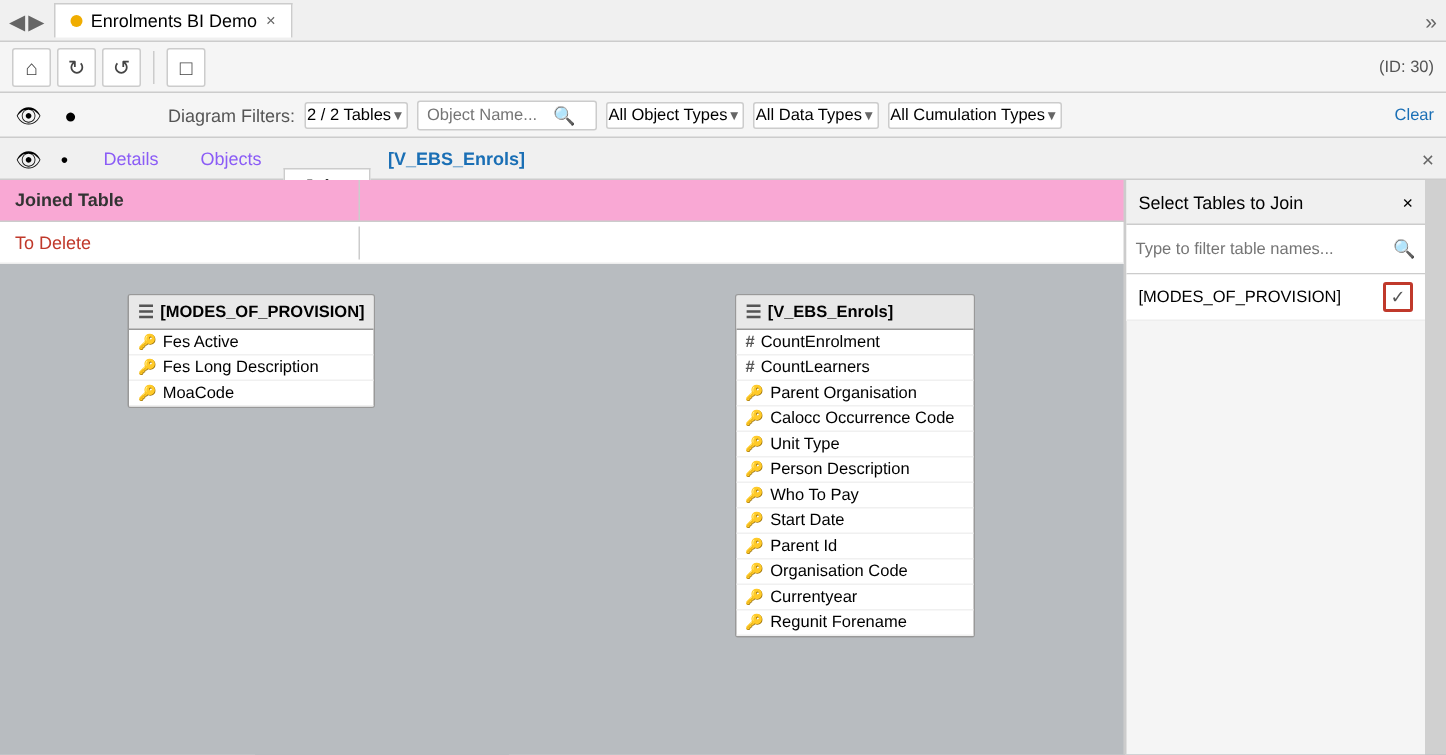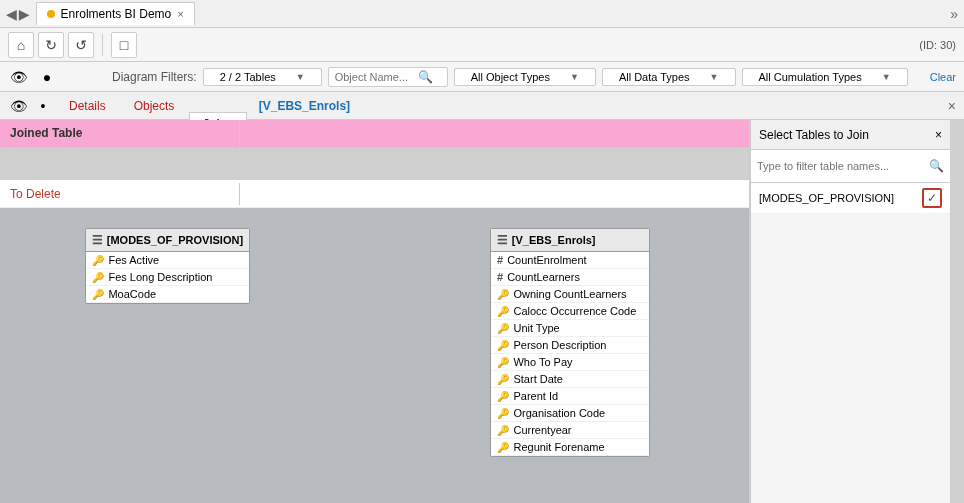--- a/index.html
+++ b/index.html
@@ -42,31 +42,31 @@
     .toolbar-id { margin-left: auto; color: #555; font-size: 11px; text-align: center; }
 
     
     .filter-bar {
       display: flex; align-items: center; background: #f5f5f5;
       border-bottom: 1px solid #ccc; height: 30px; padding: 0 8px; gap: 6px;
     }
     .filter-label { color: #555; font-size: 12px; margin-left: 48px; }
     .filter-dropdown {
       display: flex; align-items: center; border: 1px solid #ccc; background: #fff;
-      padding: 2px 16px; border-radius: 2px; font-size: 11px; gap: 20px; cursor: pointer;
+      padding: 2px 1px; border-radius: 2px; font-size: 11px; gap: 0; cursor: pointer;
     }
     .filter-dropdown .arrow { font-size: 9px; color: #666; }
     .filter-search {
       display: flex; align-items: center; border: 1px solid #ccc; background: #fff;
       padding: 2px 6px; border-radius: 2px; gap: 4px; flex: 0 0 120px;
     }
     .filter-search input { border: none; outline: none; font-size: 11px; width: 80px; }
     .filter-clear { color: #1a6fb5; font-size: 11px; cursor: pointer; margin-left: auto; }
     .panel-tab {
-      padding: 4px 12px; font-size: 12px; cursor: pointer; color: #b91c1c;
+      padding: 4px 12px; font-size: 12px; cursor: pointer; color: #8b5cf6;
       border: 1px solid transparent; border-bottom: none;
     }
     .panel-tab.active {
       background: #fff; border-color: #ccc; color: #333; font-weight: 600; margin-top: 36px;
     }
     .panel-tab-label { font-size: 12px; color: #1a6fb5; margin-left: 10px; font-weight: 600; }
     .panel-close { margin-left: auto; font-size: 14px; color: #666; cursor: pointer; }
     .eye-icon, .bulb-icon { width: 22px; height: 22px; display:flex; align-items:center; justify-content:center; font-size:14px; cursor:pointer; }
 
     
@@ -182,21 +182,21 @@
 </div>
 
 <div style="display:flex; height:calc(503px - 28px - 34px - 30px - 28px); position:relative;">
 
   <div style="width:750px; display:flex; flex-direction:column; border-right:1px solid #ccc;">
 
     <div style="display:flex; border-bottom:1px solid #ccc; background:#f9a8d4; height:28px;">
       <div style="width:240px; padding:6px 10px; font-size:12px; color:#333; font-weight:600; border-right:1px solid #ccc;">Joined Table</div>
     </div>
 
-    <div style="display:flex; border-bottom:1px solid #eee; background:#fff; height:28px; align-items:center;margin-top:32px;">
+    <div style="display:flex; border-bottom:1px solid #eee; background:#fff; height:28px; align-items:center;">
       <div style="width:240px; padding:4px 10px; font-size:12px; color:#c0392b; border-right:1px solid #ccc;">To Delete</div>
       <div style="padding:4px 10px; font-size:12px;"></div>
     </div>
 
     <div style="position:absolute; left:4px; bottom:2px; font-size:12px; color:#333; font-weight:600;">Joined</div>
 
     <div class="diagram-area">
 
       <div class="table-box" style="left:85px; top:20px;">
         <div class="table-box-header">
@@ -225,21 +225,21 @@
         <div class="table-box-field">
           <span style="color:#555; font-size:11px; font-weight:700;">#</span>
           <span>CountEnrolment</span>
         </div>
         <div class="table-box-field">
           <span style="color:#555; font-size:11px; font-weight:700;">#</span>
           <span>CountLearners</span>
         </div>
         <div class="table-box-field">
           <span class="field-key-icon">🔑</span>
-          <span>Owning CountLearners</span>
+          <span>Parent Organisation</span>
         </div>
         <div class="table-box-field">
           <span class="field-key-icon">🔑</span>
           <span>Calocc Occurrence Code</span>
         </div>
         <div class="table-box-field">
           <span class="field-key-icon">🔑</span>
           <span>Unit Type</span>
         </div>
         <div class="table-box-field">

